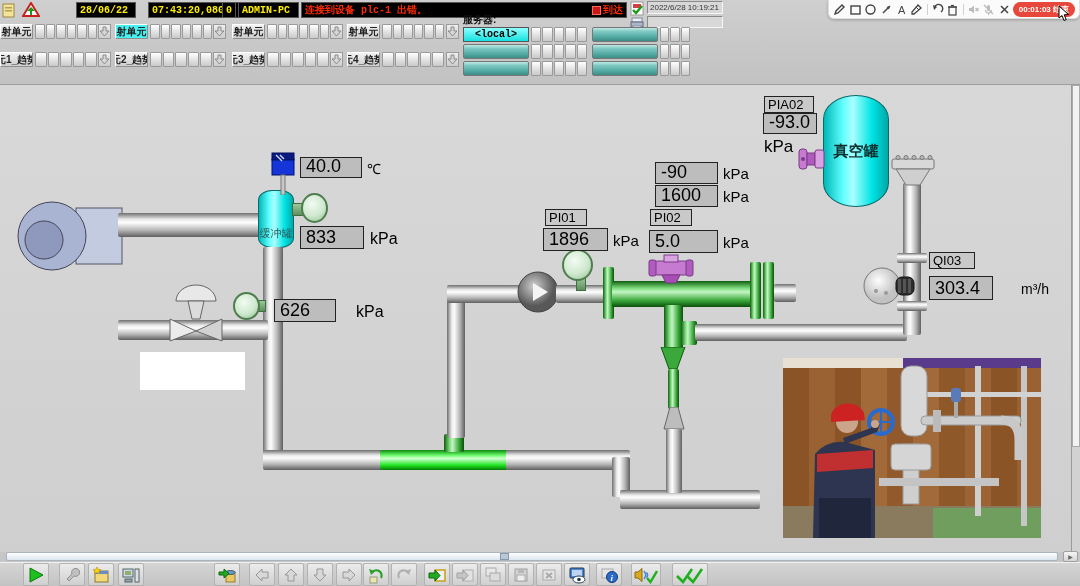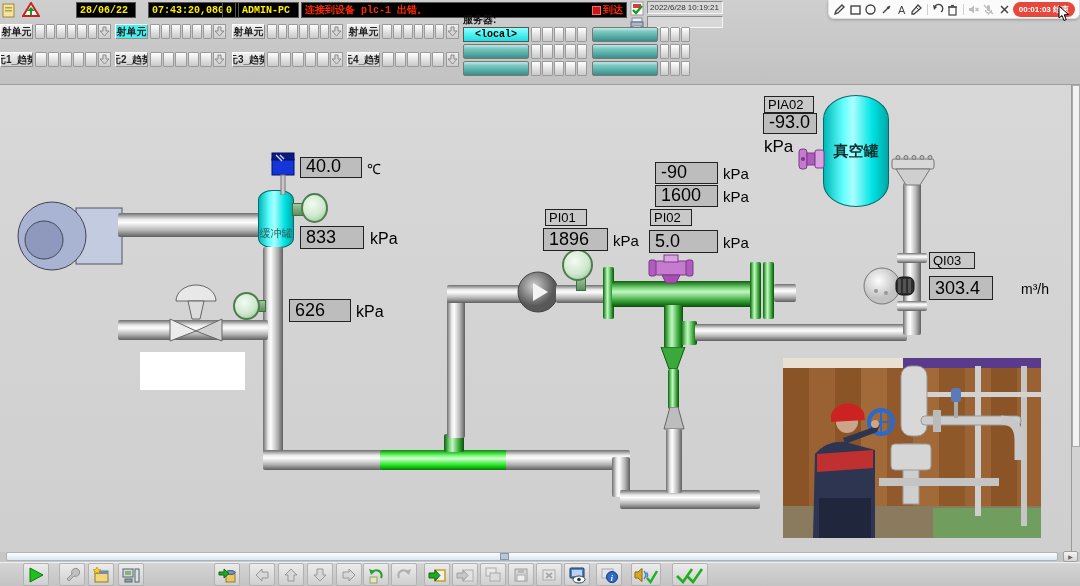--- a/index.html
+++ b/index.html
@@ -405,21 +405,21 @@
   <div class="gauge abs" style="left:301px;top:108px;width:27px;height:30px"></div>
   <div class="valuebox abs" style="left:300px;top:141px;width:64px;height:23px">
       <span>833</span>
     </div>
   <div class="unit abs" style="left:370px;top:145px;font-size:16px"><span>kPa</span></div>
 
   <div class="pv abs" style="left:263px;top:162px;width:20px;height:212px"></div>
 
   <div class="gstem abs" style="left:256px;top:215px;width:10px;height:12px"></div>
   <div class="gauge abs" style="left:233px;top:207px;width:27px;height:28px"></div>
-  <div class="valuebox abs" style="left:289px;top:214px;width:62px;height:23px">
+  <div class="valuebox abs" style="left:274px;top:214px;width:62px;height:23px">
       <span>626</span>
     </div>
   <div class="unit abs" style="left:356px;top:218px;font-size:16px"><span>kPa</span></div>
 
   <div class="ph abs" style="left:118px;top:235px;width:150px;height:20px"></div>
   <svg class="abs" style="left:158px;top:188px" width="76" height="70">
     <path d="M18 28 A20 16 0 0 1 58 28 Z" fill="#e8e8e8" stroke="#666"></path>
     <path d="M30 28 L46 28 L42 46 L34 46 Z" fill="#dcdcdc" stroke="#666"></path>
     <polygon points="12,46 38,58 12,68" fill="#ececec" stroke="#666"></polygon>
     <polygon points="64,46 38,58 64,68" fill="#d2d2d2" stroke="#666"></polygon>

